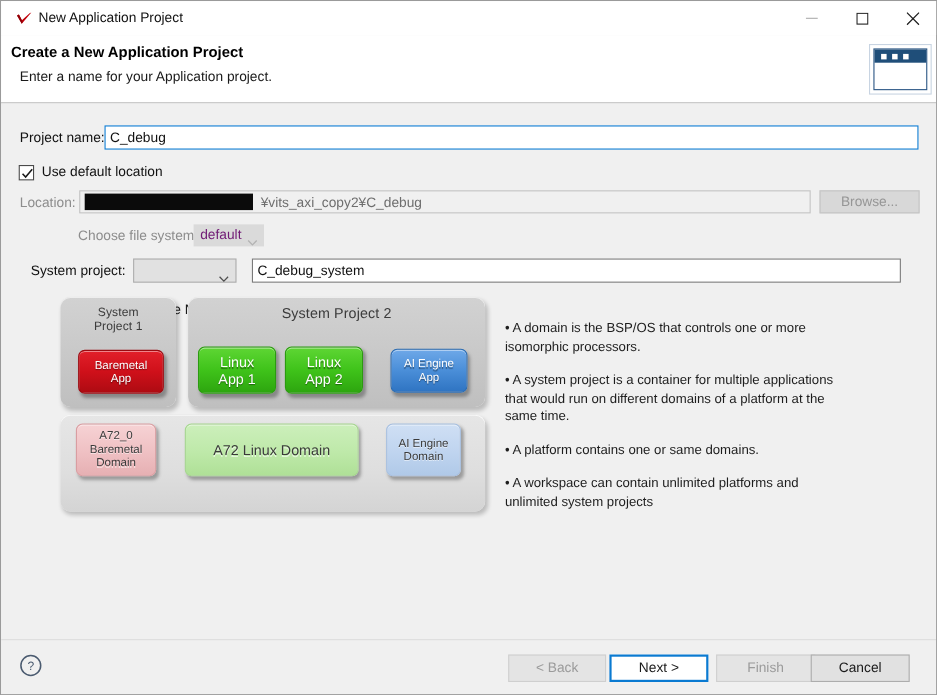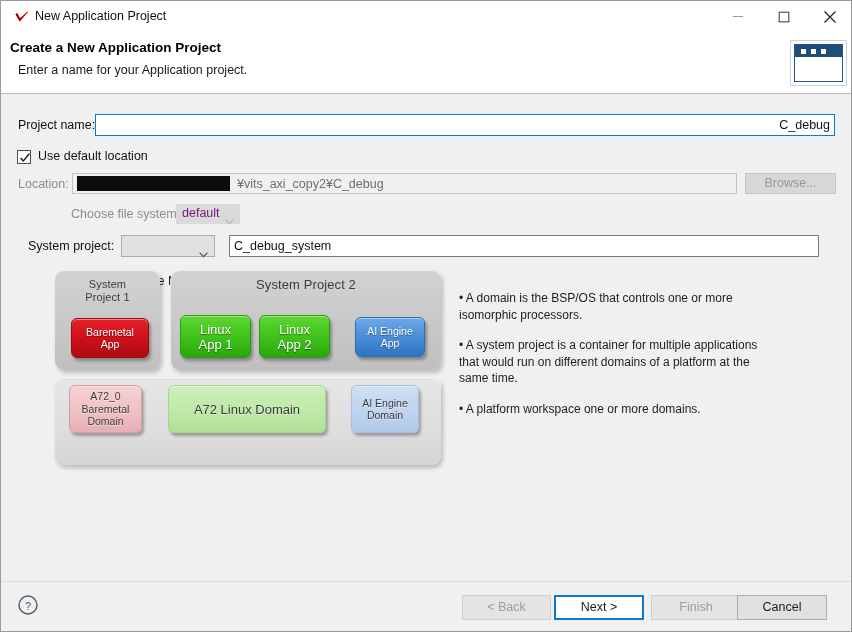--- a/index.html
+++ b/index.html
@@ -143,21 +143,21 @@
   .txtfield.readonly {
     background: #f0f0f0;
     border: 1px solid #c3c3c3;
     color: #6e6e6e;
   }
 
   
   #project-name-label { left: 17px; top: 117px; }
   #project-name-input {
     left: 94px; top: 113px;
-    width: 740px; height: 22px; text-align: right;
+    width: 740px; height: 22px;
   }
 
   
   .cbrow { position: absolute; left: 16px; top: 149px; height: 16px; }
   .cbox {
     position: absolute;
     left: 0; top: 0;
     width: 14px; height: 14px;
     background: #ffffff;
     border: 1px solid #4a4a4a;
@@ -480,21 +480,22 @@
       <div class="chip chip-lblue" style="left:296px; top:8px; width:68px; height:48px;">
         <span class="chip-text dark">AI Engine
 Domain</span>
       </div>
     </div>
   </div>
 
   <div class="bullets">
     <div class="bullet">• A domain is the BSP/OS that controls one or more isomorphic processors.</div>
     <div class="bullet">• A system project is a container for multiple applications that would run on different domains of a platform at the same time.</div>
-    <div class="bullet">• A platform workspace one or more domains.</div>
+    <div class="bullet">• A platform contains one or same domains.</div>
+    <div class="bullet">• A workspace can contain unlimited platforms and unlimited system projects</div>
   </div>
 
   <div class="footer"></div>
   <div id="help-button">
     <svg width="22" height="22" viewBox="0 0 22 22">
       <circle cx="11" cy="11" r="9" fill="none" stroke="#4b5b70" stroke-width="1.4"></circle>
       <text x="11" y="15.5" font-family="Liberation Sans, sans-serif" font-size="11" fill="#4b5b70" text-anchor="middle">?</text>
     </svg>
   </div>
   <div class="fbtn disabled" id="back-button">&lt; Back</div>

